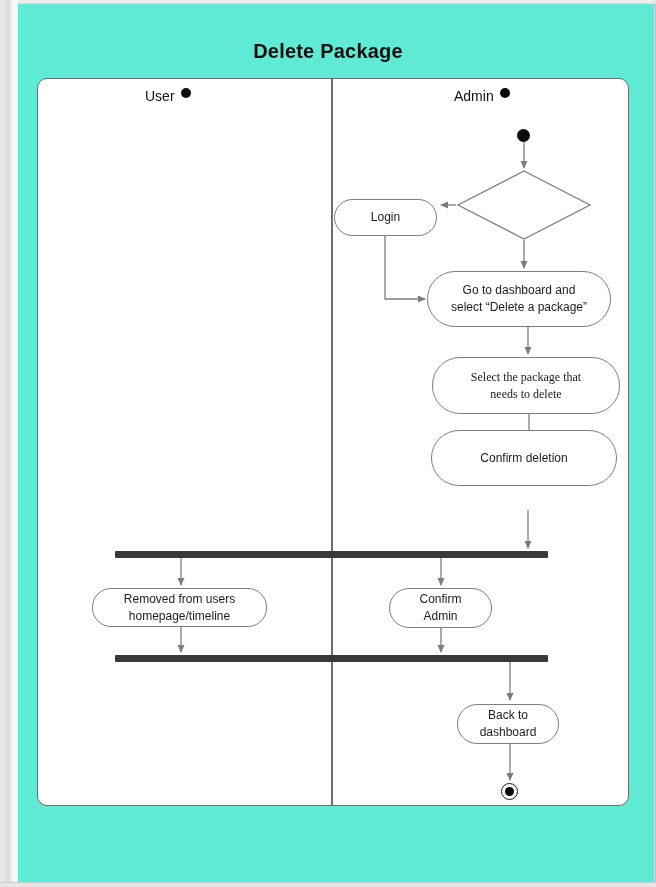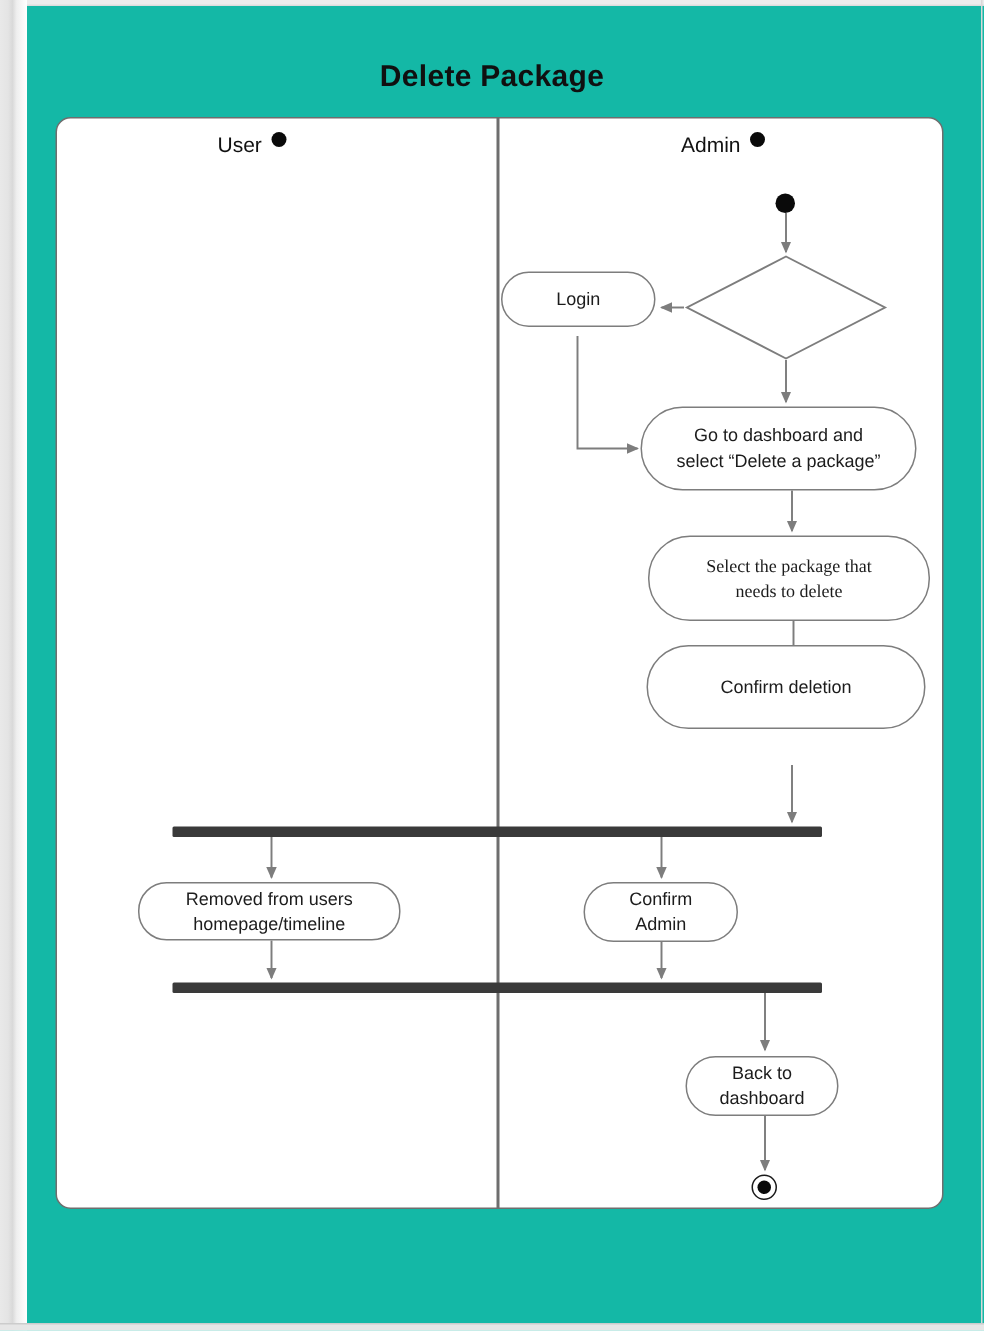--- a/index.html
+++ b/index.html
@@ -1,18 +1,18 @@
 <!DOCTYPE html>
 <html><head>
 <meta charset="utf-8">
 <style>
   html,body{margin:0;padding:0;background:#ffffff;}
   .screen{
     position:relative;width:656px;height:887px;overflow:hidden;
-    background:#14b8a6;font-family:"Liberation Sans",sans-serif;
+    background:#5eead4;font-family:"Liberation Sans",sans-serif;
   }
   
   .edge-left{position:absolute;left:0;top:0;bottom:0;width:18px;
     background:linear-gradient(to right,#e9e9e9 0%,#e4e4e4 30%,#d9d9d9 46%,#efefef 62%,#ffffff 100%);}
   .edge-top{position:absolute;top:0;left:0;right:0;height:3px;background:#ececec;border-bottom:1px solid #dddddd;}
   .edge-bottom{position:absolute;bottom:0;left:0;right:0;height:4px;background:#e6e6e6;border-top:1px solid #cccccc;}
   .edge-right{position:absolute;top:0;right:1px;bottom:0;width:1px;background:#d8d8d8;}
 
   .title{
     position:absolute;top:40px;left:0;width:100%;margin:0;
@@ -32,21 +32,21 @@
   .lane-dot{width:10px;height:10px;border-radius:50%;background:#0a0a0a;display:inline-block;}
 
   .flow{position:absolute;left:0;top:0;pointer-events:none;}
 
   .activity{
     position:absolute;display:flex;flex-direction:column;align-items:center;justify-content:center;
     background:#ffffff;border:1.3px solid #7d7d7d;color:#1c1c1c;
     font-size:12px;line-height:1.38;text-align:center;box-sizing:border-box;padding:0 6px;
   }
   .activity .line{display:block;white-space:nowrap;}
-  .act-login{left:334px;top:181px;width:103px;height:37px;border-radius:19px;}
+  .act-login{left:334px;top:199px;width:103px;height:37px;border-radius:19px;}
   .act-go{left:427px;top:271px;width:184px;height:56px;border-radius:28px;}
   .act-select{left:432px;top:357px;width:188px;height:57px;border-radius:28px;font-family:Liberation Serif, serif;}
   .act-confirm{left:431px;top:430px;width:186px;height:56px;border-radius:28px;text-align:right;}
   .act-removed{left:92px;top:588px;width:175px;height:39px;border-radius:19px;}
   .act-inform{left:389px;top:588px;width:103px;height:40px;border-radius:20px;}
   .act-back{left:457px;top:704px;width:102px;height:40px;border-radius:20px;}
 
   .bar{position:absolute;left:115px;width:433px;height:7px;background:#3a3a3a;border-radius:1px;}
   .bar.fork{top:551px;}
   .bar.join{top:655px;}

